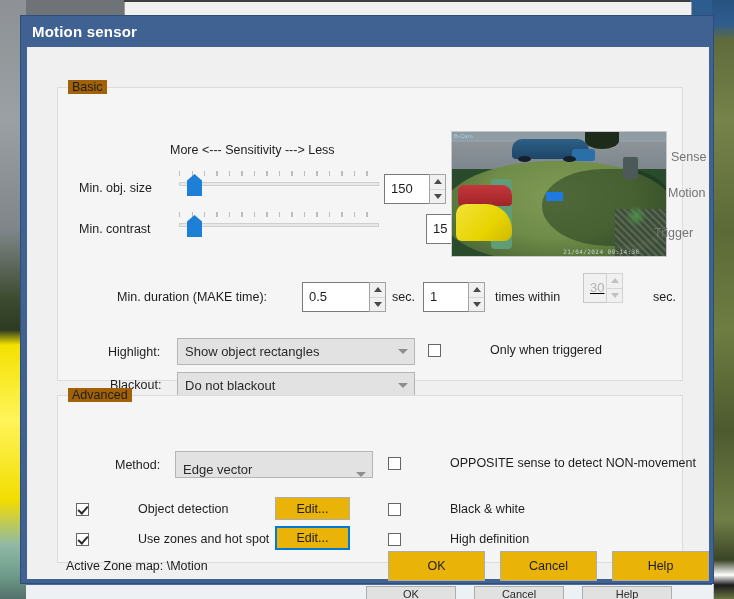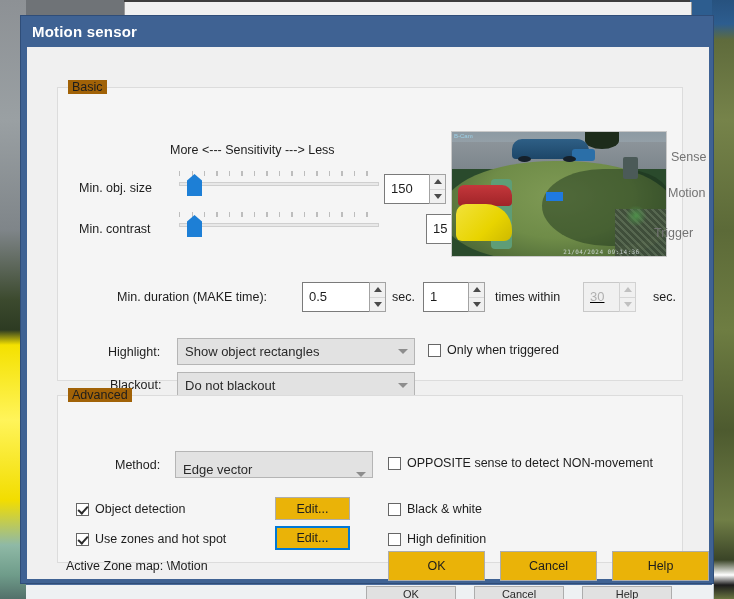--- a/index.html
+++ b/index.html
@@ -144,21 +144,21 @@
     background:#e2e2e2;border:1px solid #b5b5b5;
     display:flex;align-items:center;
   }
   .combo .ctext{flex:1;font-size:13px;color:#2a2a2a;padding-left:7px;overflow:hidden;white-space:nowrap;}
   .combo .carrow{
     width:22px;display:flex;align-items:center;justify-content:center;
   }
   .chev{width:0;height:0;border-left:5px solid transparent;border-right:5px solid transparent;border-top:5px solid #8d8d8d;}
 
   
-  .cb{position:absolute;display:flex;align-items:center;cursor:pointer;}
+  .cb{position:absolute;display:flex;align-items:center;cursor:pointer;gap:43px;}
   .cb .box{
     width:13px;height:13px;background:#fff;border:1px solid #666;
     box-sizing:border-box;position:relative;flex:none;
   }
   .cb.checked .box:after{
     content:"";position:absolute;left:3px;top:0px;width:4px;height:8px;
     border:solid #2a2a2a;border-width:0 2px 2px 0;transform:rotate(42deg);
   }
   .cb .cblbl{font-size:12.5px;color:#1d1d1d;margin-left:6px;white-space:nowrap;}
 
@@ -326,21 +326,21 @@
       <div class="btns">
         <div class="b">
             <i class="arrow-up"></i>
           </div>
         <div class="b">
             <i class="arrow-dn"></i>
           </div>
       </div>
     </div>
     <div class="lbl" style="left:468px;top:243px;">times within</div>
-    <div class="spin disabled" style="left:556px;top:235px;width:53px;text-decoration:underline;">
+    <div class="spin disabled" style="left:556px;top:226px;width:40px;text-decoration:underline;">
       <div class="val">30</div>
       <div class="btns">
         <div class="b">
             <i class="arrow-up"></i>
           </div>
         <div class="b">
             <i class="arrow-dn"></i>
           </div>
       </div>
     </div>

